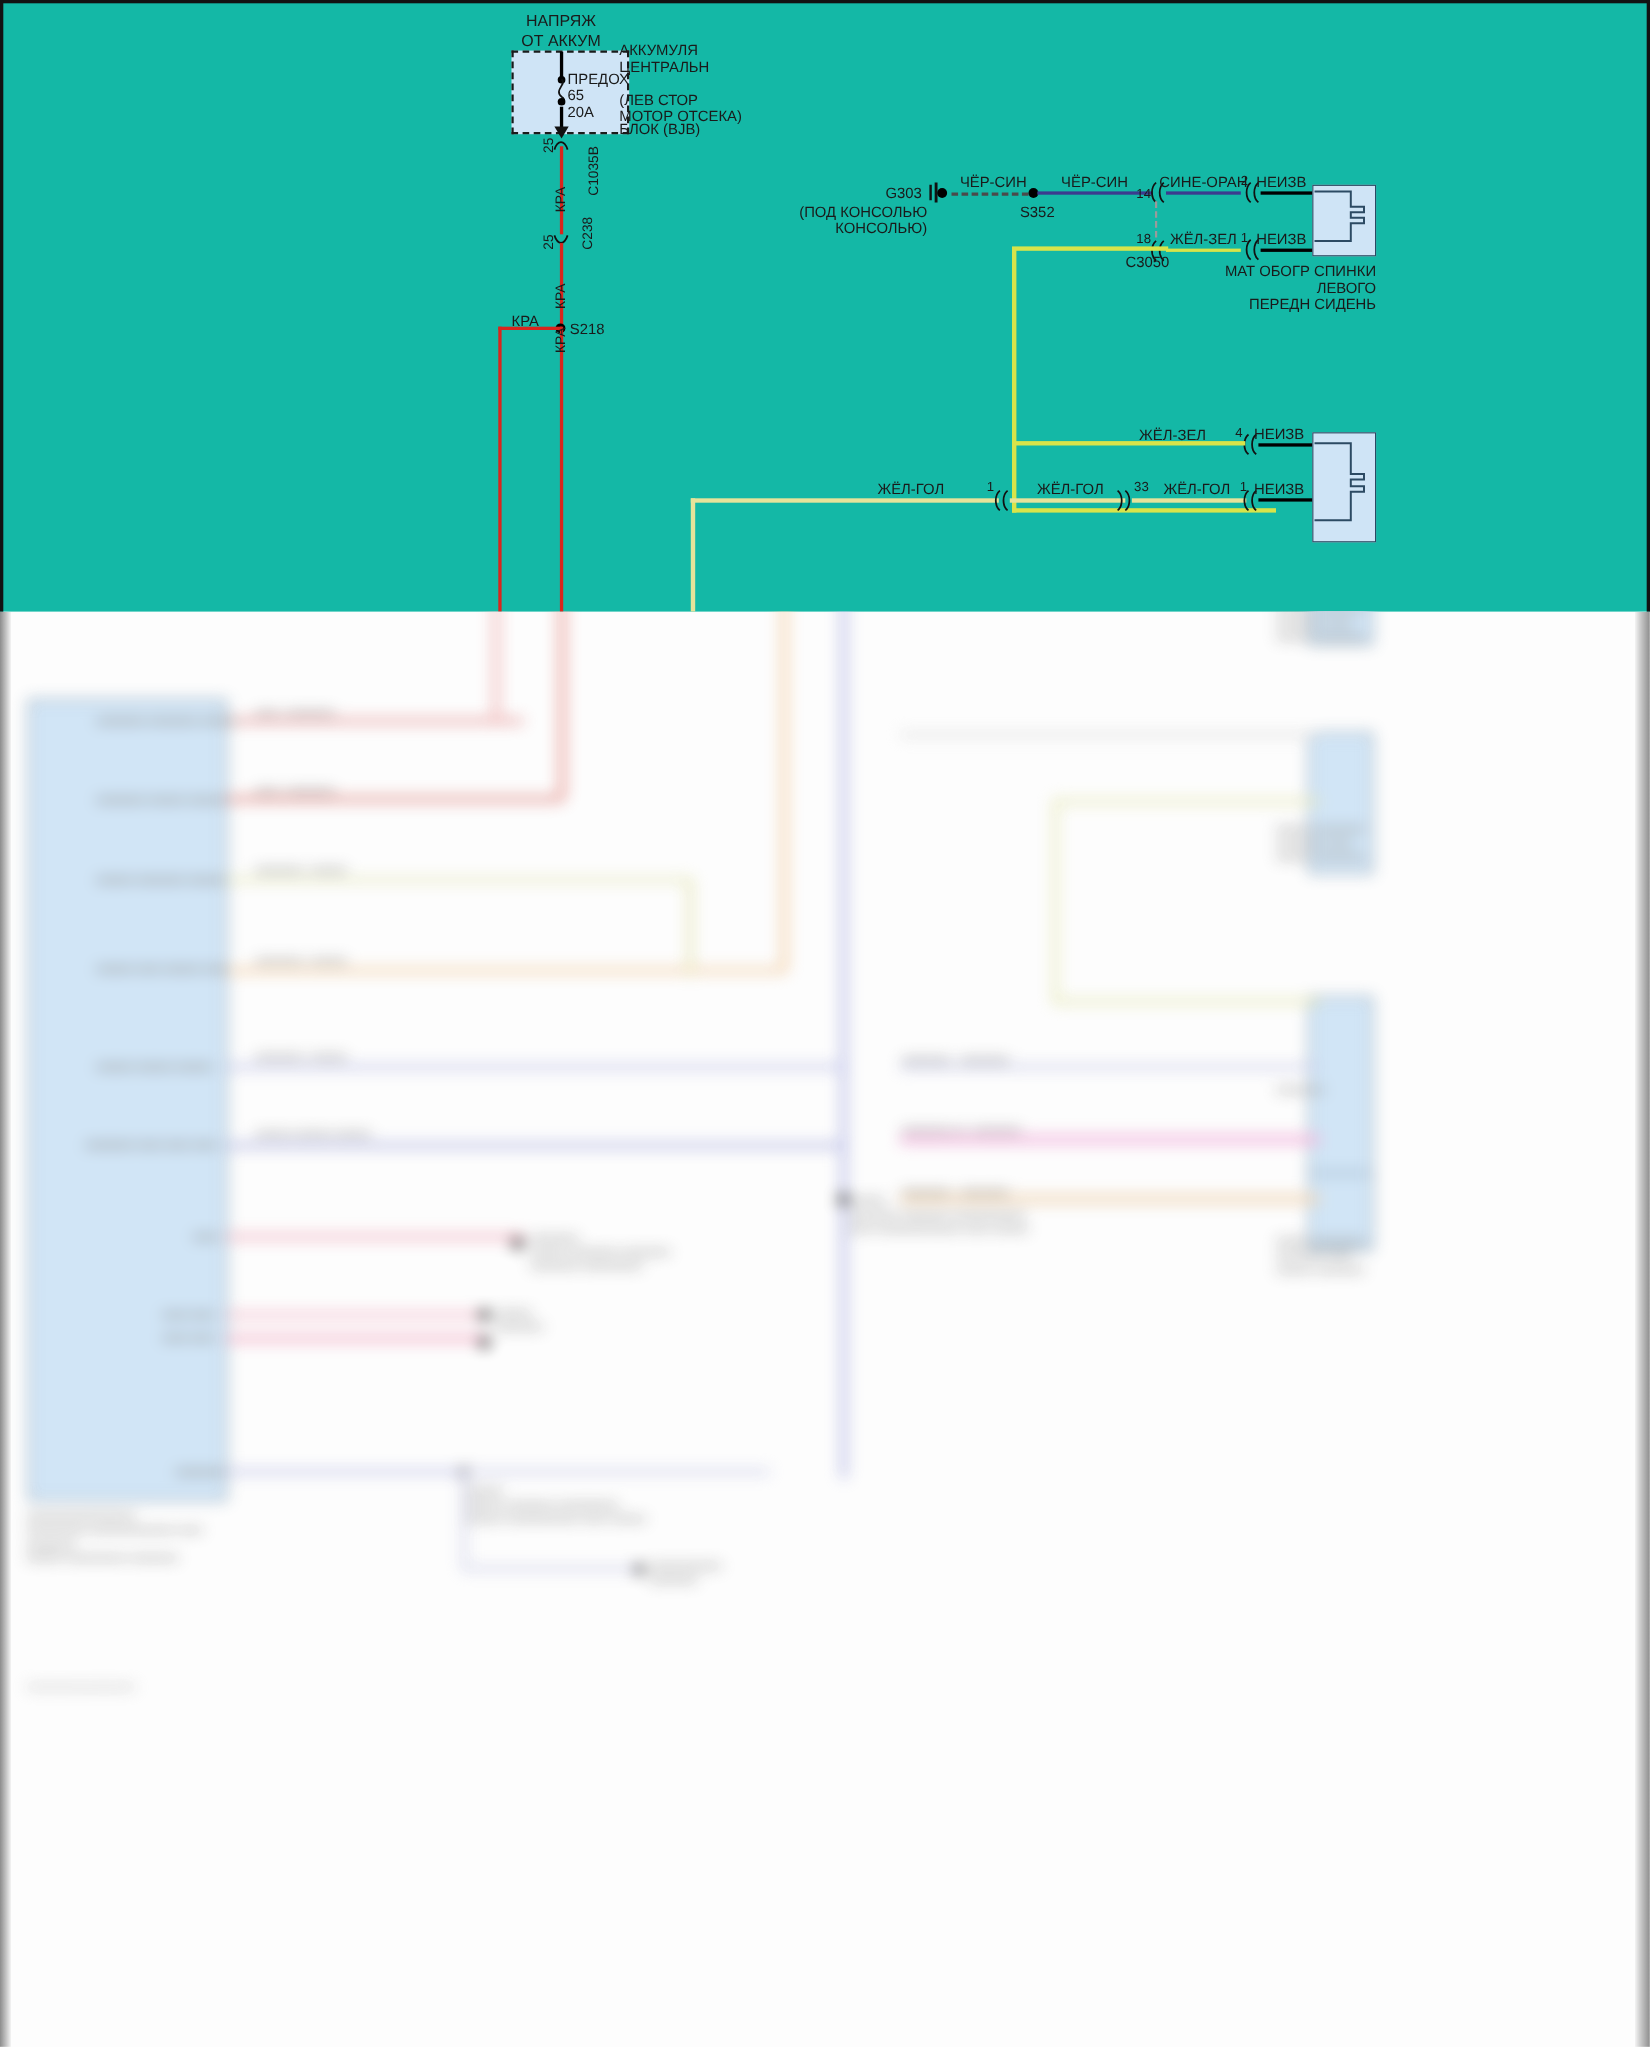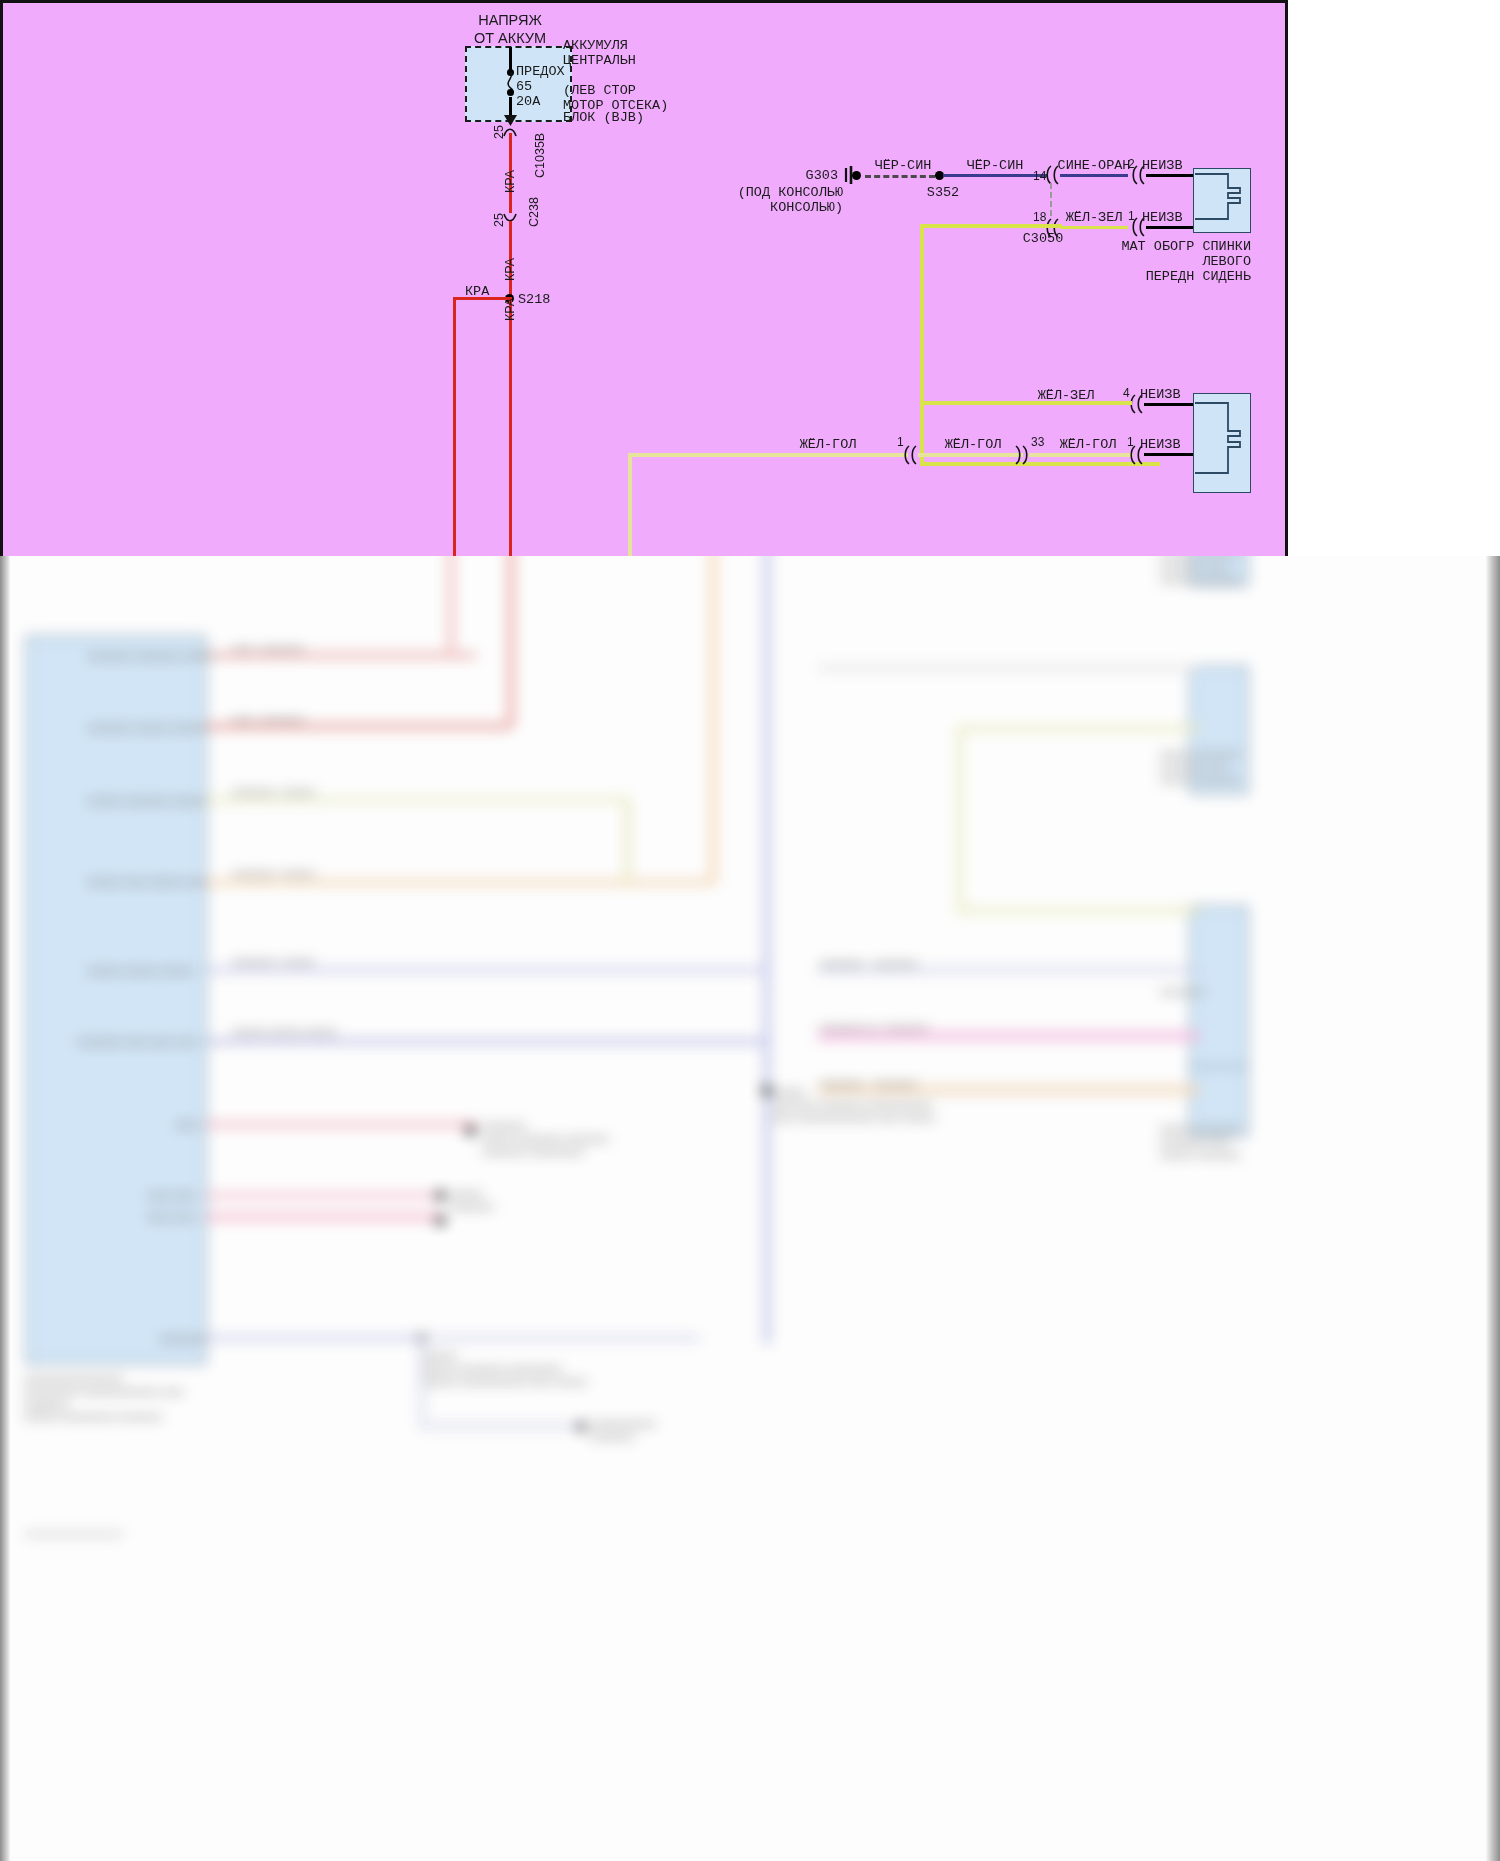--- a/index.html
+++ b/index.html
@@ -8,22 +8,22 @@
 
   #page {
     position:relative;
     width:1500px; height:1861px;
     background:#ffffff;
     overflow:hidden;
   }
 
   
   #sharp {
-    position:absolute; left:0; top:0; width:1288px; height:556px;
-    background:#f0abfc;
+    position:absolute; left:0; top:0; width:1500px; height:556px;
+    background:#14b8a6;
     border-top:3px solid #121212;
     border-left:3px solid #121212;
     border-right:3px solid #121212;
     overflow:hidden;
     z-index:5;
   }
 
   
   #blurwrap {
     position:absolute; left:0; top:556px; width:1500px; height:1305px;
@@ -36,21 +36,21 @@
     filter: blur(7px);
     opacity:0.95;
   }
   .edge-gray-l { position:absolute; left:0; top:556px; width:10px; height:1305px;
      background:linear-gradient(90deg,#8d8d8d,#c9c9c9 60%,#f4f4f4); z-index:6; }
   .edge-gray-r { position:absolute; right:0; top:556px; width:14px; height:1305px;
      background:linear-gradient(270deg,#8d8d8d,#c9c9c9 60%,#f7f7f7); z-index:6; }
 
   
   .txt { position:absolute; color:#1a1a1a; white-space:pre; line-height:1.16; }
-  .t13 { font-size:13.5px;font-family:Liberation Mono, monospace; }
+  .t13 { font-size:13.5px; }
   .t14 { font-size:14.5px; }
   .t12 { font-size:12px; }
   .t11 { font-size:11px; }
   .ctr { text-align:center; }
   .rgt { text-align:right; }
 
   .vtxt { position:absolute; font-size:12.5px; color:#1a1a1a; white-space:pre;
           transform-origin:0 0; transform:rotate(-90deg); }
 
   .wire { position:absolute; background:#000; }

